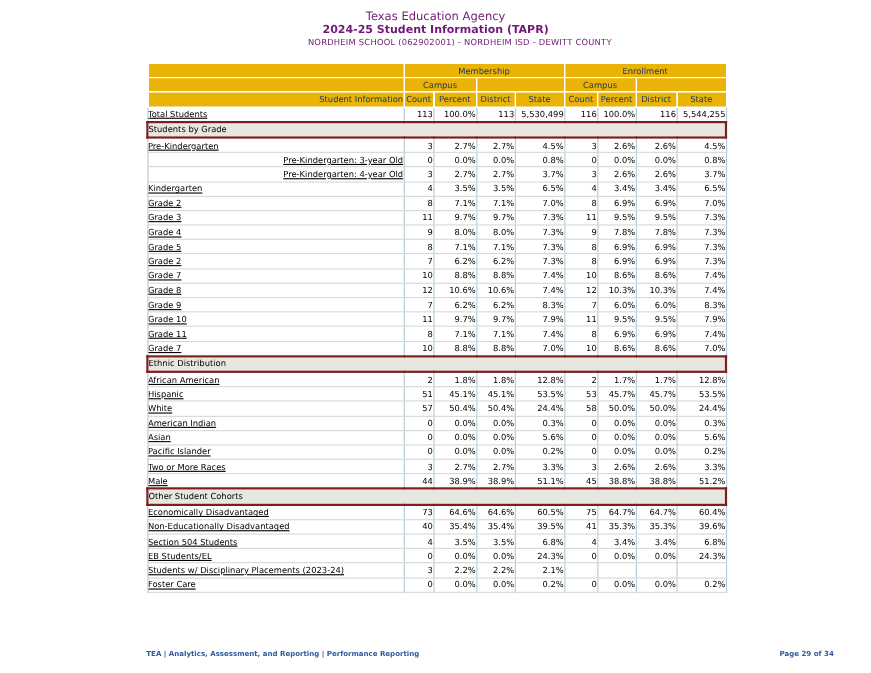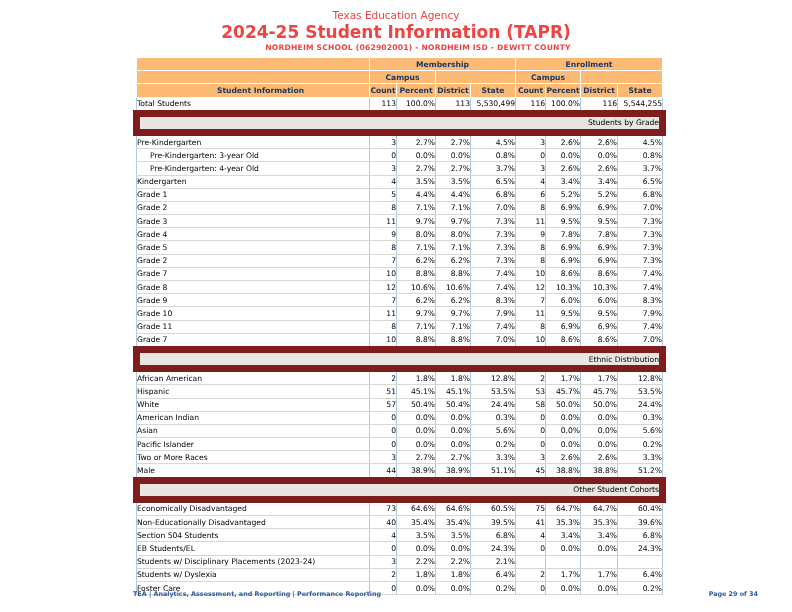--- a/index.html
+++ b/index.html
@@ -2,52 +2,52 @@
 <html><head>
 <meta charset="utf-8">
 <style>
   html,body{margin:0;padding:0;}
   body{
     width:792px;height:612px;position:relative;background:#ffffff;
     font-family:"DejaVu Sans","Liberation Sans",sans-serif;
     -webkit-font-smoothing:antialiased;
   }
   
-  .page-header{position:absolute;top:9px;left:0;width:792px;text-align:center;color:#ef4444;line-height:1.22;}
+  .page-header{position:absolute;top:9px;left:0;width:792px;text-align:center;color:#701a75;line-height:1.22;}
   .agency{font-size:10.5px;}
-  .report-title{font-size:17px;font-weight:bold;}
-  .campus-line{font-size:7.6px;font-weight:bold;letter-spacing:.2px;padding-left:44px;}
+  .report-title{font-size:10px;font-weight:bold;}
+  .campus-line{font-size:7.6px;font-weight:normal;letter-spacing:.2px;padding-left:44px;}
   
   table.report{
     position:absolute;left:133px;top:57px;width:526px;
     border-collapse:collapse;table-layout:fixed;
   }
   table.report td,table.report th{
     font-size:7.6px;line-height:11px;height:12.2px;padding:0;
     overflow:hidden;white-space:nowrap;font-weight:normal;
   }
   
   tr.hdr th{
-    background:#fdba74;color:#17365D;font-weight:bold;
+    background:#eab308;color:#17365D;font-weight:normal;
     border:1px solid #FFFFFF;text-align:center;
   }
-  tr.hdr th.corner{text-align:center;padding-left:15px;}
+  tr.hdr th.corner{text-align:right;padding-left:15px;}
   
   td.label-cell{
     text-align:left;padding-left:3px;color:#000;background:#fff;
-    border:1px solid;border-color:#D8D8D2 #AECADC;
-  }
-  td.label-cell.indent{padding-left:13px;}
+    border:1px solid;border-color:#D8D8D2 #AECADC;text-decoration:underline;
+  }
+  td.label-cell.indent{padding-left:13px;text-align:right;}
   td.num-cell{
     text-align:right;padding-right:4px;color:#000;background:#fff;
     border:1px solid;border-color:#D8D8D2 #AECADC;
   }
   td.section-cell{
-    background:#E8E6E0;color:#000;text-align:right;padding-left:3px;
-    border:7px solid #7f1d1d;
+    background:#E8E6E0;color:#000;text-align:left;padding-left:3px;
+    border:2px solid #7f1d1d;
   }
   
   .footer-center{
     position:absolute;top:590px;left:133px;width:526px;
     color:#2D5A9E;font-size:6.4px;font-weight:bold;
   }
   .footer-page{
     position:absolute;top:590px;right:34px;
     color:#2D5A9E;font-size:6.4px;font-weight:bold;
   }
@@ -151,31 +151,20 @@
         <td class="num-cell">4</td>
         <td class="num-cell">3.5%</td>
         <td class="num-cell">3.5%</td>
         <td class="num-cell">6.5%</td>
         <td class="num-cell">4</td>
         <td class="num-cell">3.4%</td>
         <td class="num-cell">3.4%</td>
         <td class="num-cell">6.5%</td>
       </tr>
       <tr>
-        <td class="label-cell">Grade 1</td>
-        <td class="num-cell">5</td>
-        <td class="num-cell">4.4%</td>
-        <td class="num-cell">4.4%</td>
-        <td class="num-cell">6.8%</td>
-        <td class="num-cell">6</td>
-        <td class="num-cell">5.2%</td>
-        <td class="num-cell">5.2%</td>
-        <td class="num-cell">6.8%</td>
-      </tr>
-      <tr>
         <td class="label-cell">Grade 2</td>
         <td class="num-cell">8</td>
         <td class="num-cell">7.1%</td>
         <td class="num-cell">7.1%</td>
         <td class="num-cell">7.0%</td>
         <td class="num-cell">8</td>
         <td class="num-cell">6.9%</td>
         <td class="num-cell">6.9%</td>
         <td class="num-cell">7.0%</td>
       </tr>
@@ -432,31 +421,20 @@
         <td class="num-cell">3</td>
         <td class="num-cell">2.2%</td>
         <td class="num-cell">2.2%</td>
         <td class="num-cell">2.1%</td>
         <td class="num-cell"></td>
         <td class="num-cell"></td>
         <td class="num-cell"></td>
         <td class="num-cell"></td>
       </tr>
       <tr>
-        <td class="label-cell">Students w/ Dyslexia</td>
-        <td class="num-cell">2</td>
-        <td class="num-cell">1.8%</td>
-        <td class="num-cell">1.8%</td>
-        <td class="num-cell">6.4%</td>
-        <td class="num-cell">2</td>
-        <td class="num-cell">1.7%</td>
-        <td class="num-cell">1.7%</td>
-        <td class="num-cell">6.4%</td>
-      </tr>
-      <tr>
         <td class="label-cell">Foster Care</td>
         <td class="num-cell">0</td>
         <td class="num-cell">0.0%</td>
         <td class="num-cell">0.0%</td>
         <td class="num-cell">0.2%</td>
         <td class="num-cell">0</td>
         <td class="num-cell">0.0%</td>
         <td class="num-cell">0.0%</td>
         <td class="num-cell">0.2%</td>
       </tr>

